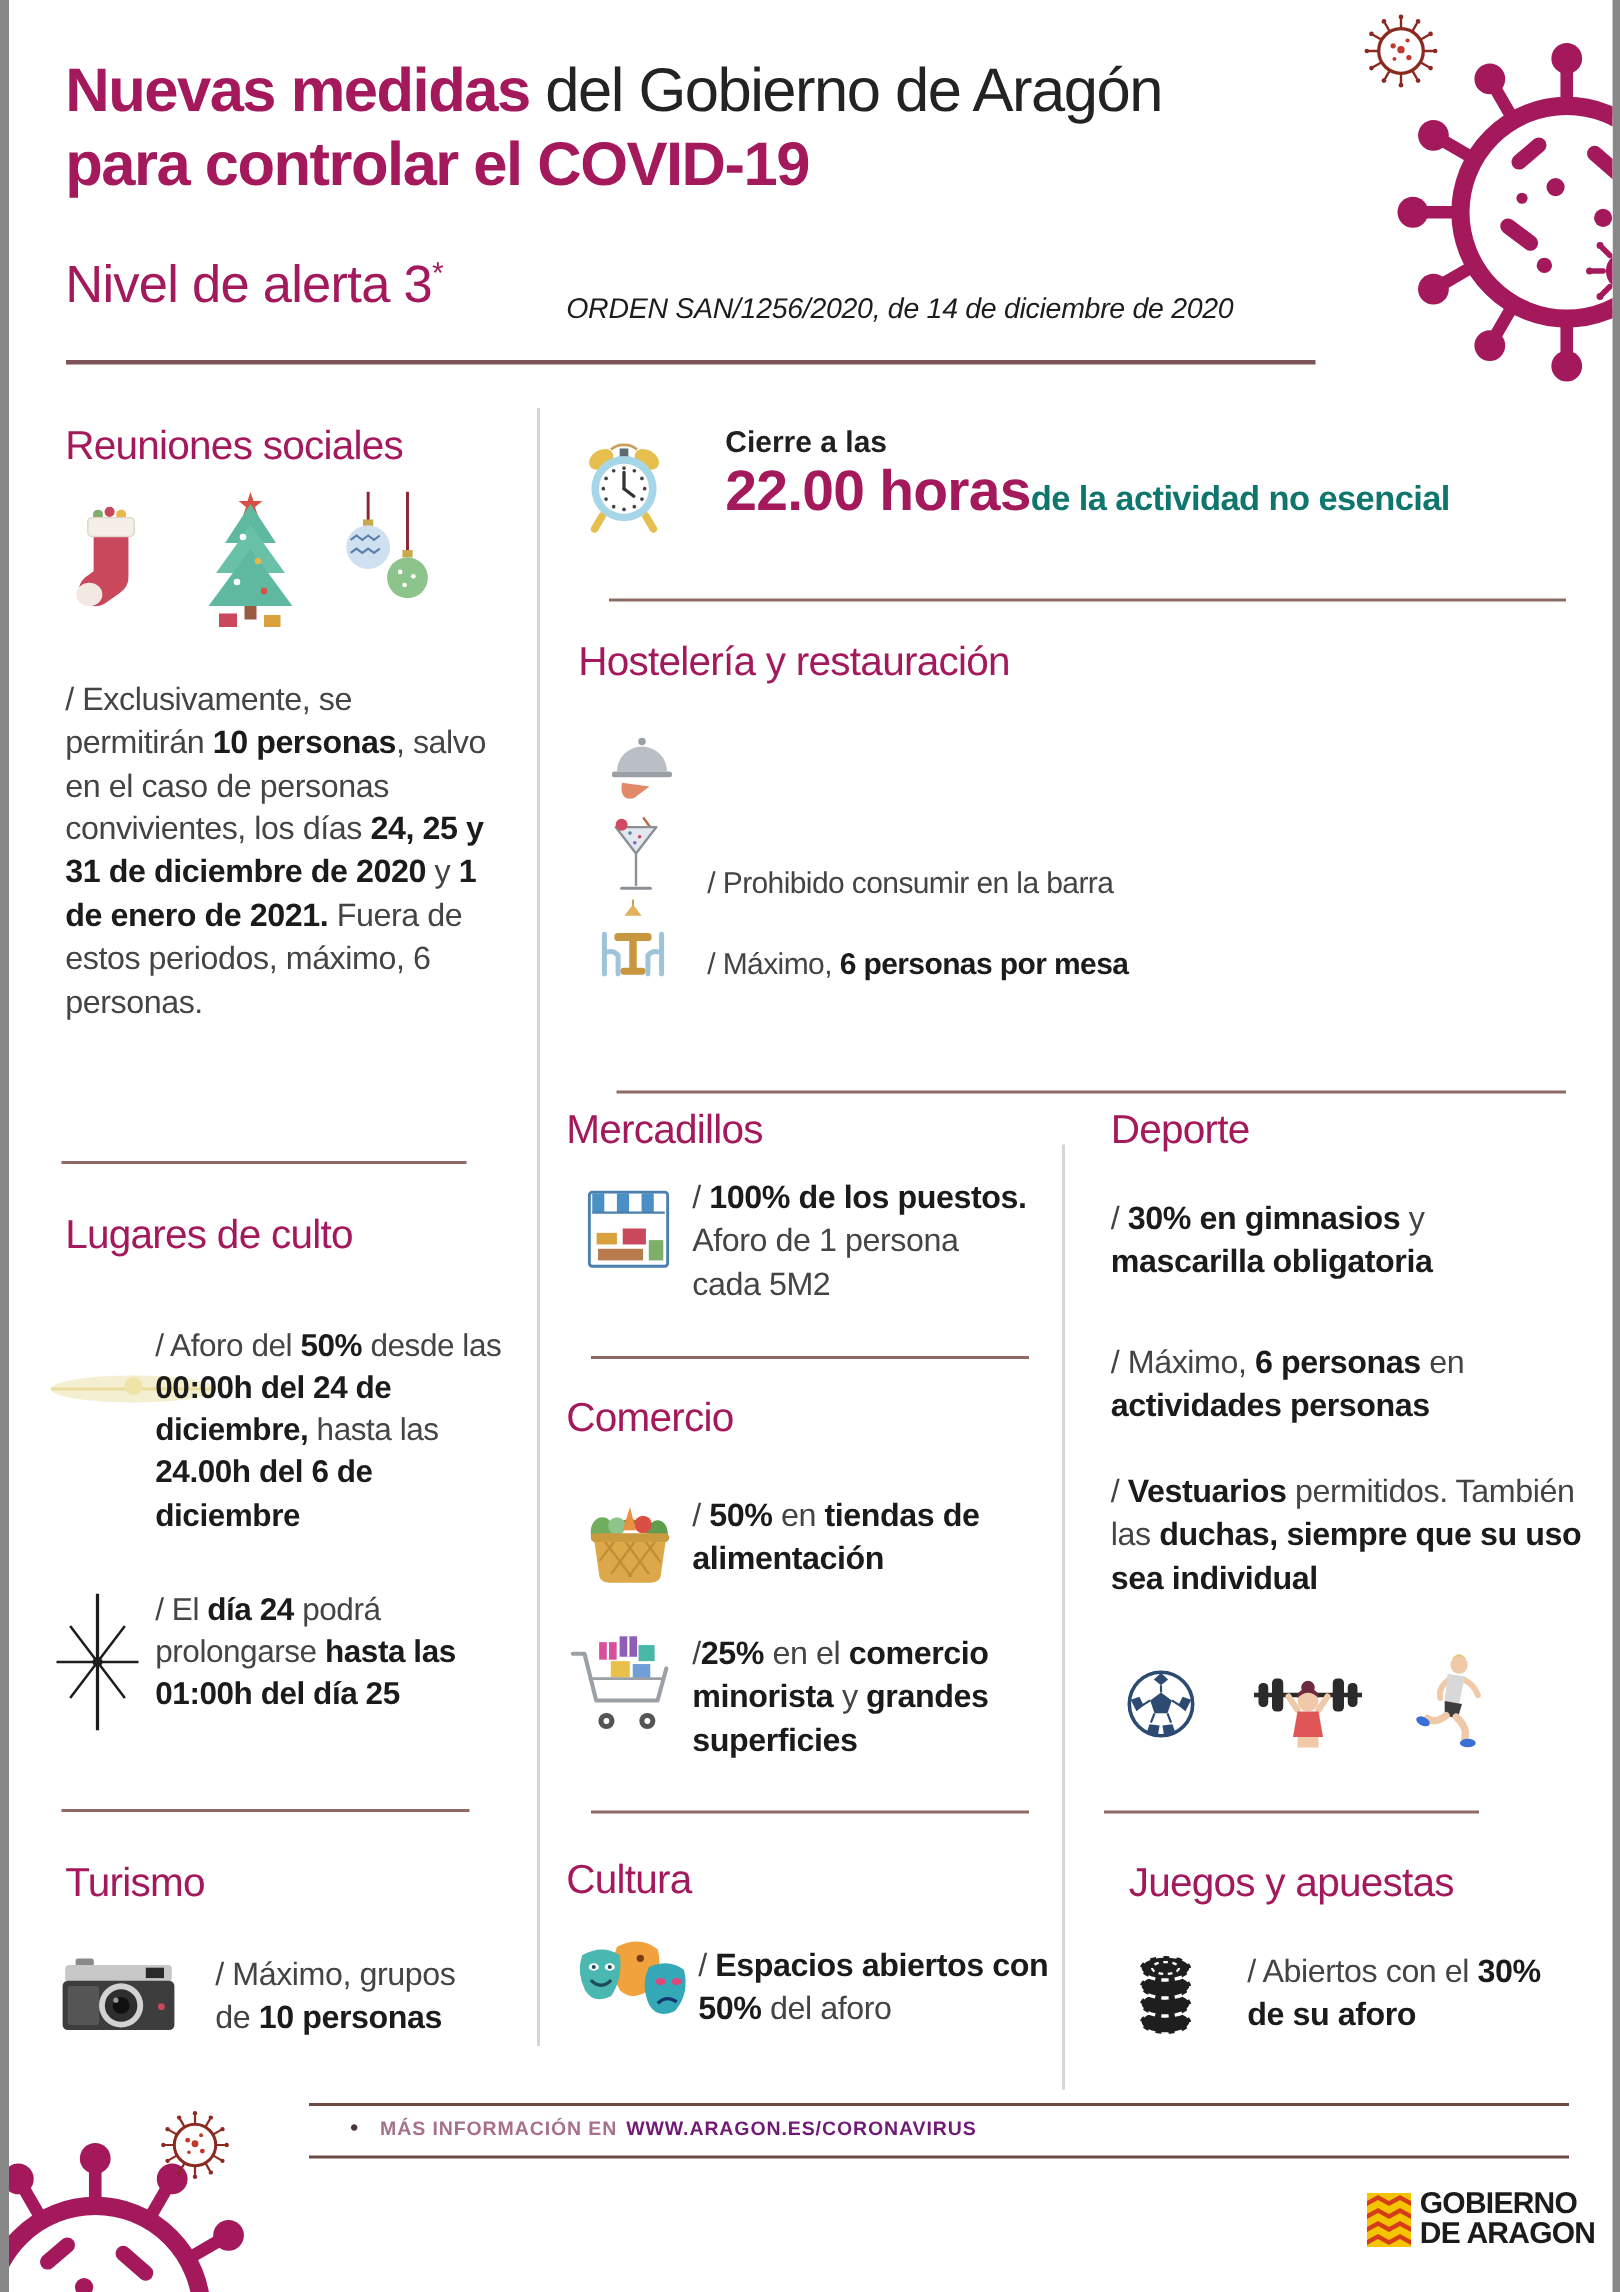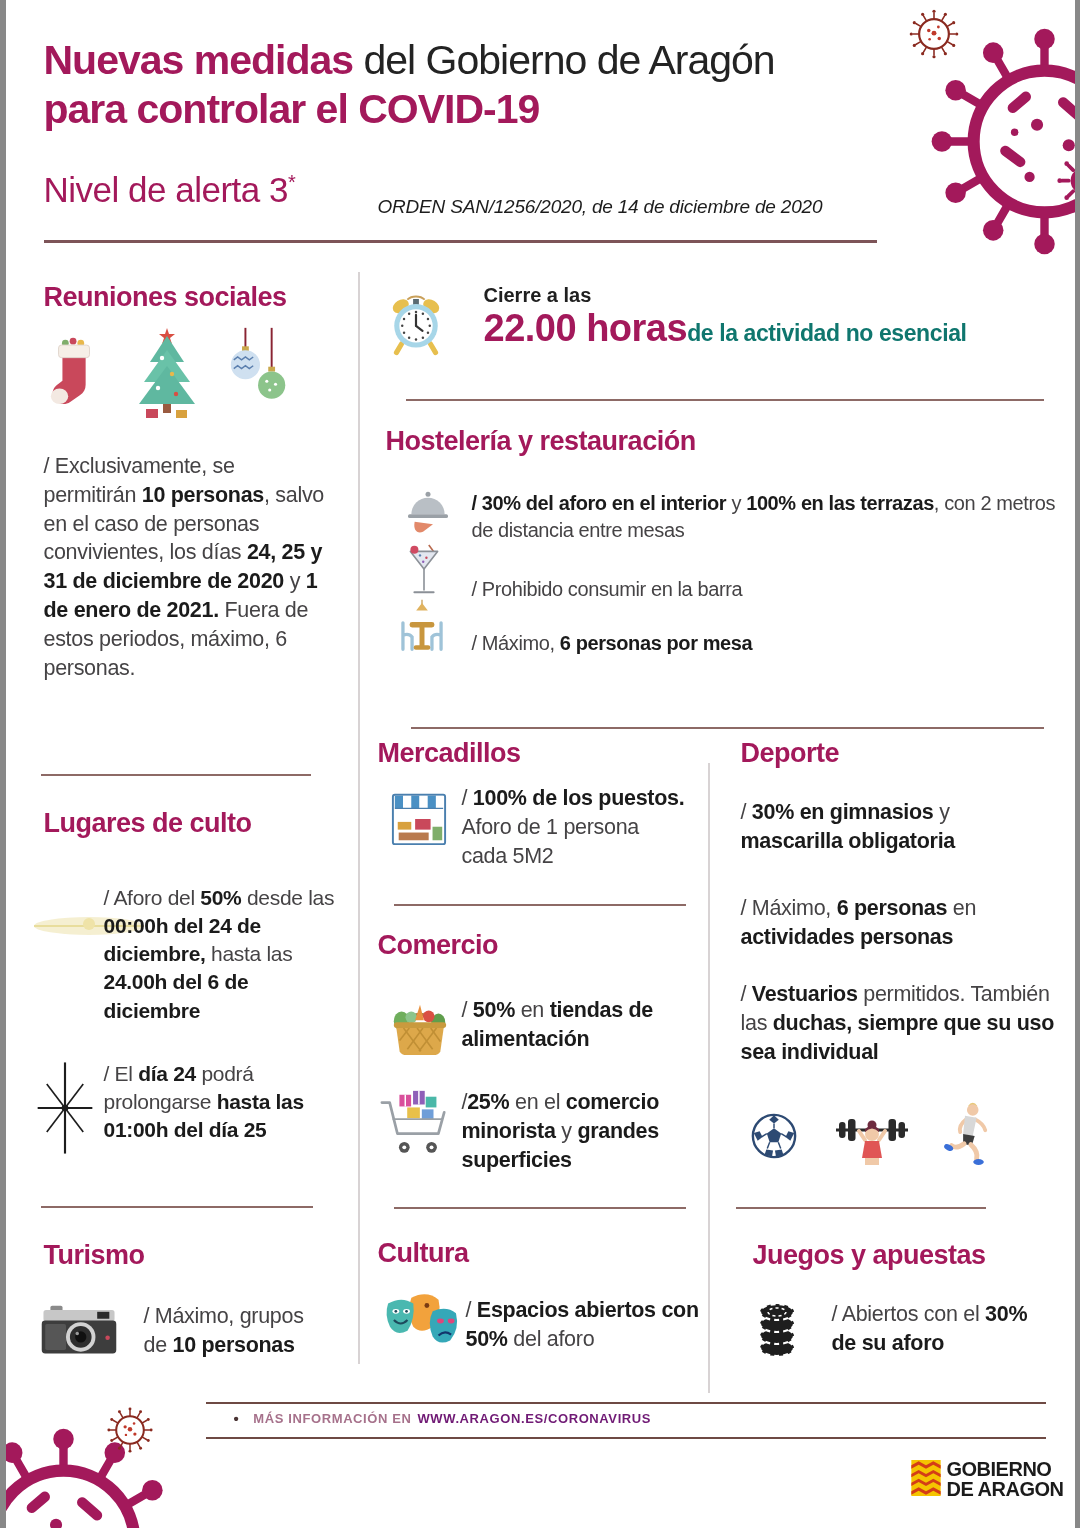--- a/index.html
+++ b/index.html
@@ -9,34 +9,34 @@
   .blk { position:absolute; }
   .title { font-size:41px; line-height:1.2; letter-spacing:-1px; color:var(--ink); font-weight:400; }
   .title .b { font-weight:700; }
   .a { color:var(--accent); }
   .alert { font-size:35px; color:var(--accent); letter-spacing:-0.5px; }
   .alert sup { font-size:20px; }
   .orden { font-size:19px; font-style:italic; color:#1d1d1d; letter-spacing:-0.2px; }
   .rule { position:absolute; background:var(--rule); height:3px; }
   .thin { position:absolute; background:var(--thin); height:2px; }
   .vdiv { position:absolute; background:#d8d3d4; width:2px; }
-  .heading { font-size:27px; font-weight:700; color:var(--accent); letter-spacing:-0.5px; }
+  .heading { font-size:27px; font-weight:400; color:var(--accent); letter-spacing:-0.5px; }
   .txt { font-size:21.5px; line-height:1.34; color:var(--body); letter-spacing:-0.3px; }
   .txt .b, .bold { font-weight:700; color:var(--bold); }
   .txt-sm { font-size:21px; }
   .host { font-size:20px; letter-spacing:-0.4px; }
   .cierre-l1 { font-size:20px; font-weight:700; color:#202020; }
   .cierre-row { display:flex; align-items:baseline; gap:0; }
   .cierre-time { font-size:38px; font-weight:800; color:var(--accent); letter-spacing:-0.5px; }
   .cierre-rest { font-size:23px; font-weight:700; color:#0f766e; letter-spacing:-0.4px; }
   .foot-line { position:absolute; background:#6e4a44; height:2px; }
   .foot-txt { font-size:13px; letter-spacing:0.6px; color:#a6718b; font-weight:600; display:flex; align-items:center; gap:14px; }
   .foot-txt .url { color:#701a75; font-weight:800; }
   .foot-txt .dot { color:#4a3434; font-size:15px; }
-  .logo { display:flex; align-items:flex-start; gap:6px;padding-left:21px; }
+  .logo { display:flex; align-items:center; gap:6px;padding-left:21px; }
   .logo-text { font-size:20px; font-weight:800; color:#1b1b1b; line-height:0.98; letter-spacing:-0.5px; }
   svg { display:block; overflow:visible; }
 </style>
 </head>
 <body>
 
 <svg width="0" height="0" style="position:absolute">
   <defs>
     <symbol id="sym-virus-big" viewBox="-6 -6 252 252">
       <g stroke="#a3195b" stroke-width="9" stroke-linecap="round">
@@ -275,21 +275,20 @@
   </div>
   <div class="thin" style="left:400px;top:399px;width:638px"></div>
 
   <div class="blk heading" style="left:380px;top:426px">Hostelería y restauración</div>
   <svg class="blk" style="left:396px;top:486px" width="52" height="50" viewBox="0 0 60 60">
     <circle cx="30" cy="10" r="3" fill="#9aa0a6"></circle>
     <path d="M10 34 A20 20 0 0 1 50 34 Z" fill="#b9bfc5"></path>
     <rect x="6" y="34" width="48" height="4.5" rx="2" fill="#9aa0a6"></rect>
     <path d="M14 43 L36 46 L24 55 C17 58 12 53 14 43 Z" fill="#e2896a"></path>
   </svg>
-  <div class="blk txt host" style="left:466px;top:490px;width:585px"><span class="b">/ 30% del aforo en el interior</span><span> y </span><span class="b">100% en las terrazas</span><span>, con 2 metros de distancia entre mesas</span></div>
   <svg class="blk" style="left:398px;top:542px" width="40" height="62" viewBox="0 0 50 72">
     <line x1="31" y1="1" x2="39" y2="12" stroke="#b86a4e" stroke-width="2"></line>
     <path d="M8 9 L42 9 L25 31 Z" fill="#e3e7f0" stroke="#8b9097" stroke-width="2" stroke-linejoin="round"></path>
     <circle cx="20" cy="14" r="1.5" fill="#5b7fae"></circle>
       <circle cx="28" cy="17" r="1.5" fill="#c9485b"></circle>
       <circle cx="24" cy="22" r="1.5" fill="#8f5fb8"></circle>
     <circle cx="13" cy="7" r="5" fill="#d04a62"></circle>
     <line x1="25" y1="31" x2="25" y2="58" stroke="#8b9097" stroke-width="2"></line>
     <line x1="13" y1="60" x2="37" y2="60" stroke="#8b9097" stroke-width="2.5" stroke-linecap="round"></line>
   </svg>

